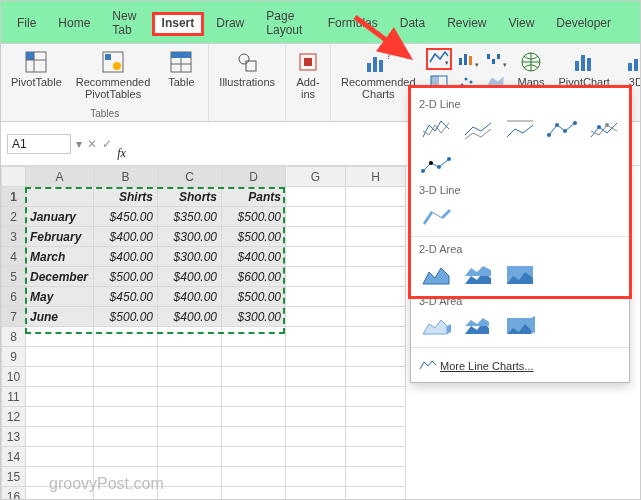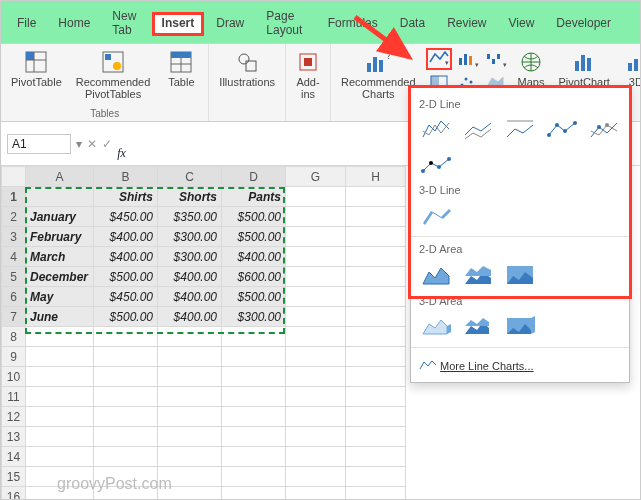--- a/index.html
+++ b/index.html
@@ -144,21 +144,21 @@
   .panel .more span:last-child { text-decoration: underline; color:#333;}
   
   .redbox {
     position:absolute; border:3px solid #ff3b30; pointer-events:none; z-index:30;
   }
   
   .arrow {
     position:absolute; z-index:31; pointer-events:none;
   }
   .watermark {
-    position:absolute; bottom:6px; left:56px; color:#bdbdbd; font-size:16px;
+    position:absolute; bottom:6px; left:48px; color:#bdbdbd; font-size:16px;
     font-family: Arial, sans-serif;
   }
 </style>
 </head>
 <body>
 
 <div class="tabs">
   <div class="tab">File</div>
   <div class="tab">Home</div>
   <div class="tab">New Tab</div>

